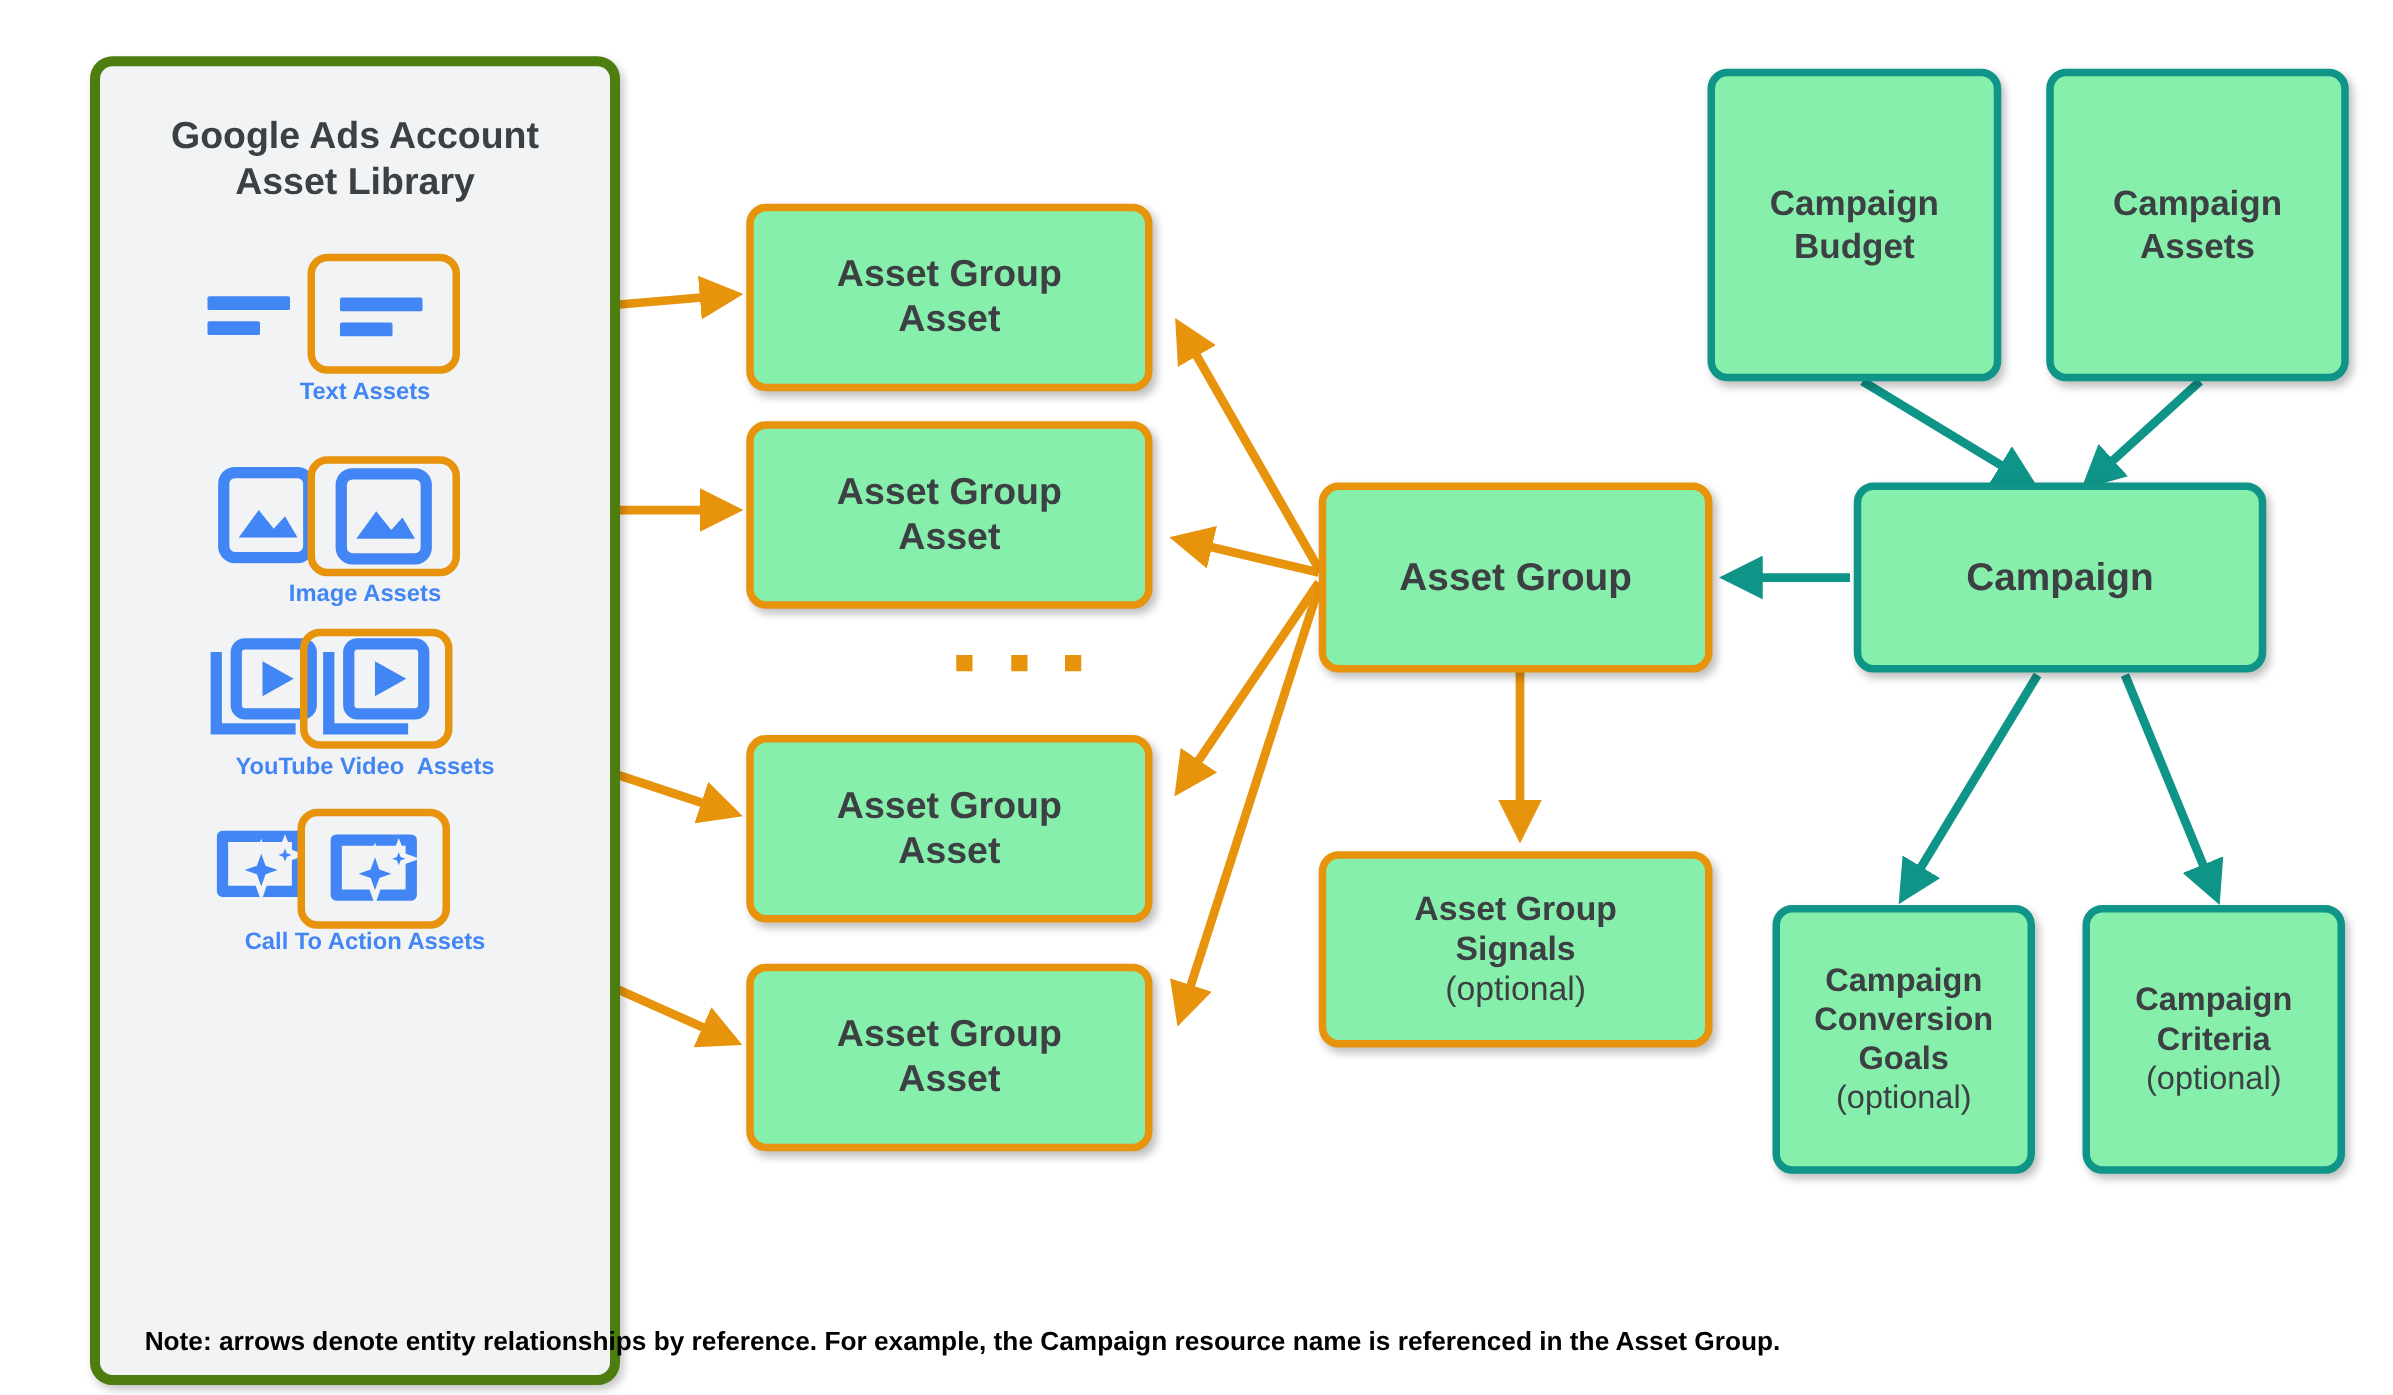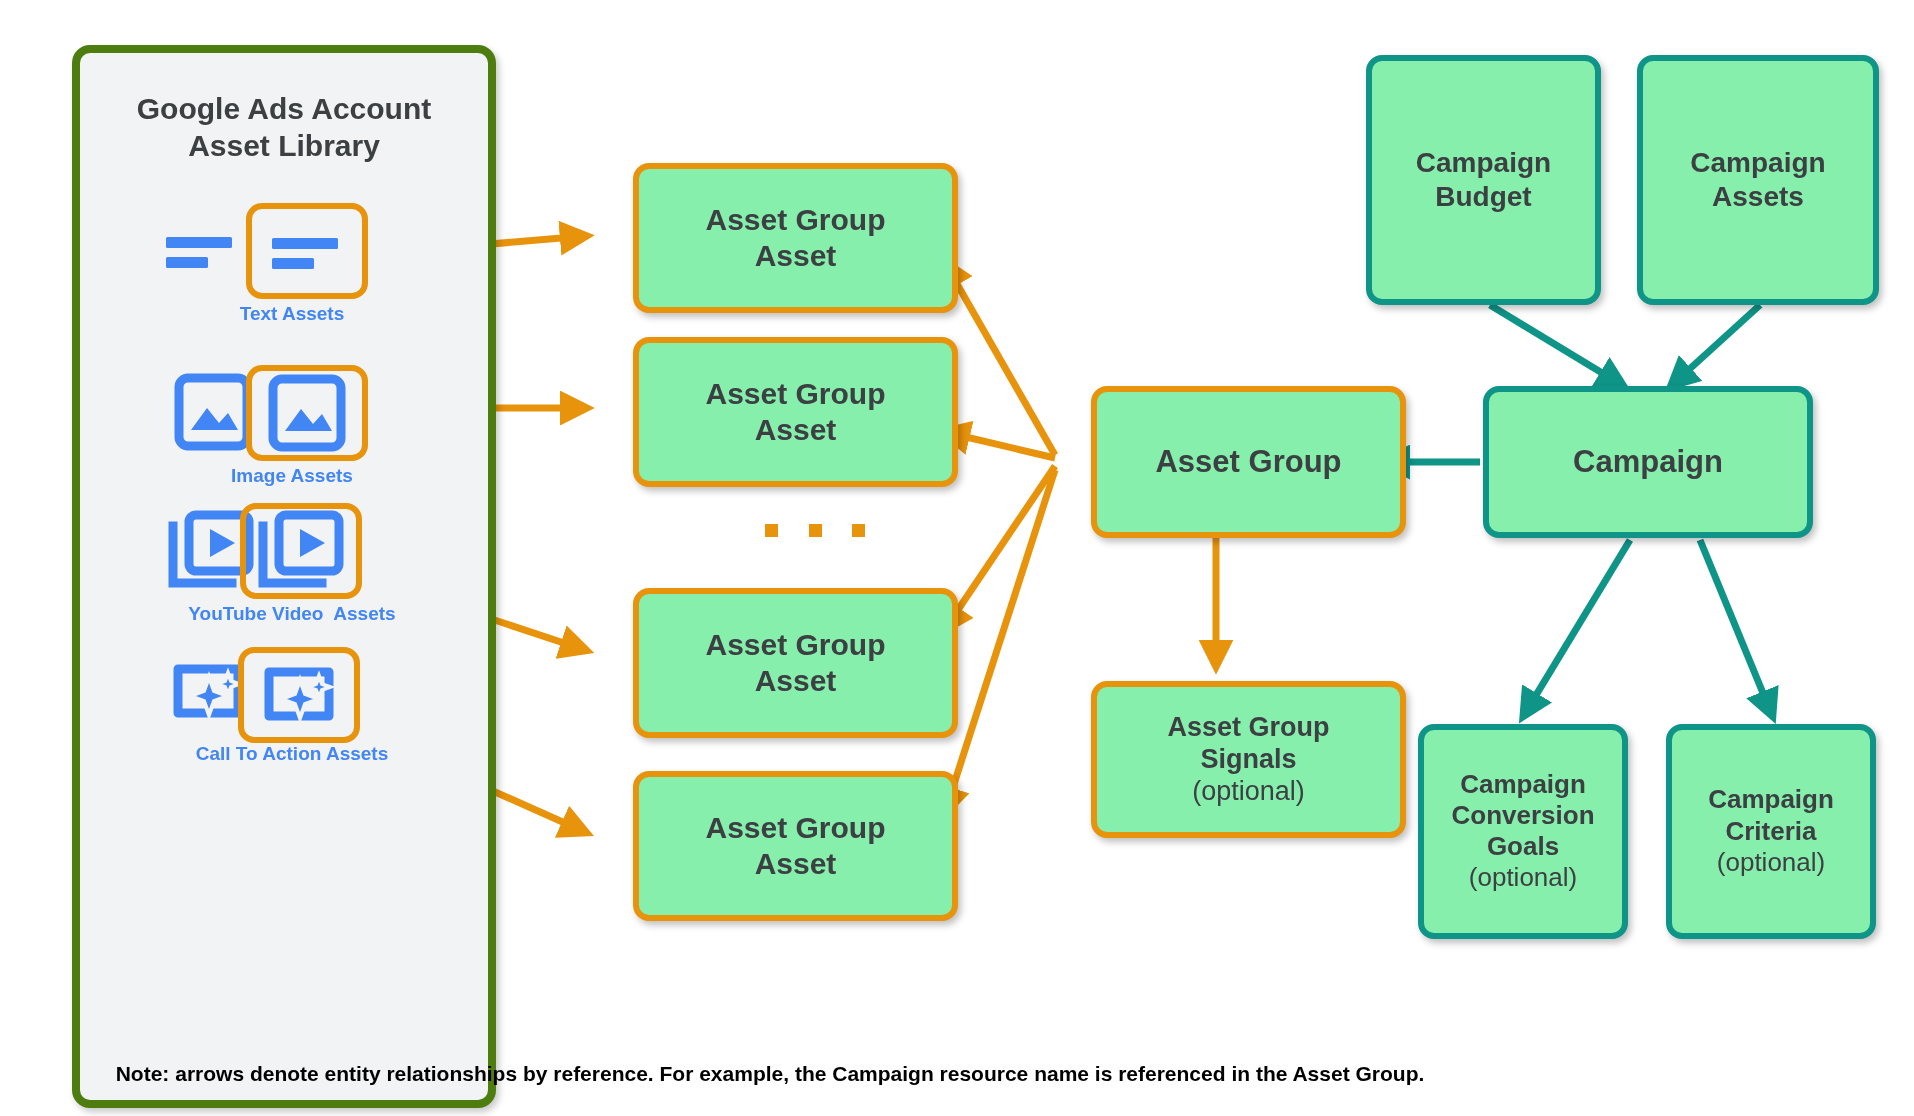--- a/index.html
+++ b/index.html
@@ -111,21 +111,21 @@
   }
   .node .sub {
     font-weight: normal;
     line-height: 1.22;
     white-space: pre-line;
   }
   .node .opt {
     font-weight: normal;
     line-height: 1.22;
   }
-  .orange { border: 6px solid #e8930c; margin-left: 36px; }
+  .orange { border: 6px solid #e8930c; }
   .teal   { border: 6px solid #0f9488; }
 
   .aga { width: 325px; height: 150px; left: 597px; }
   .aga .label { font-size: 30px; }
 
   #ellipsis {
     position: absolute;
     left: 765px;
     top: 524px;
     width: 100px;

